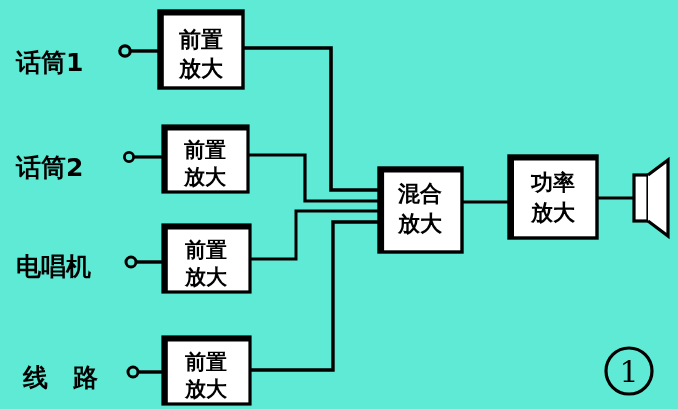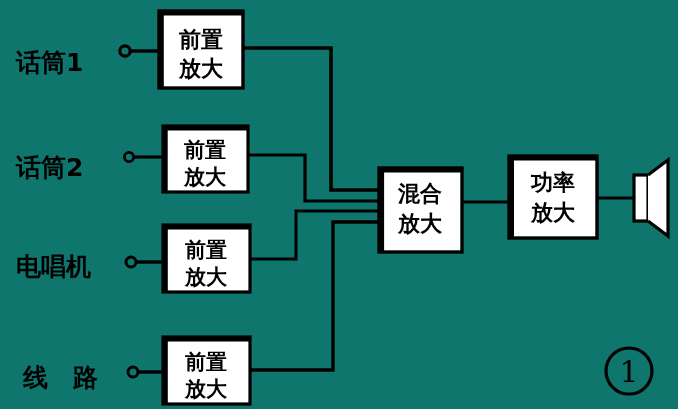--- a/index.html
+++ b/index.html
@@ -4,21 +4,21 @@
 <style>
   html, body {
     margin: 0;
     padding: 0;
     background: #ffffff;
   }
   #root {
     position: relative;
     width: 678px;
     height: 409px;
-    background: #0f766e;
+    background: #5eead4;
     overflow: hidden;
     font-family: "DejaVu Sans", sans-serif;
   }
   #diagram {
     position: absolute;
     left: 0;
     top: 0;
     width: 678px;
     height: 409px;
   }

